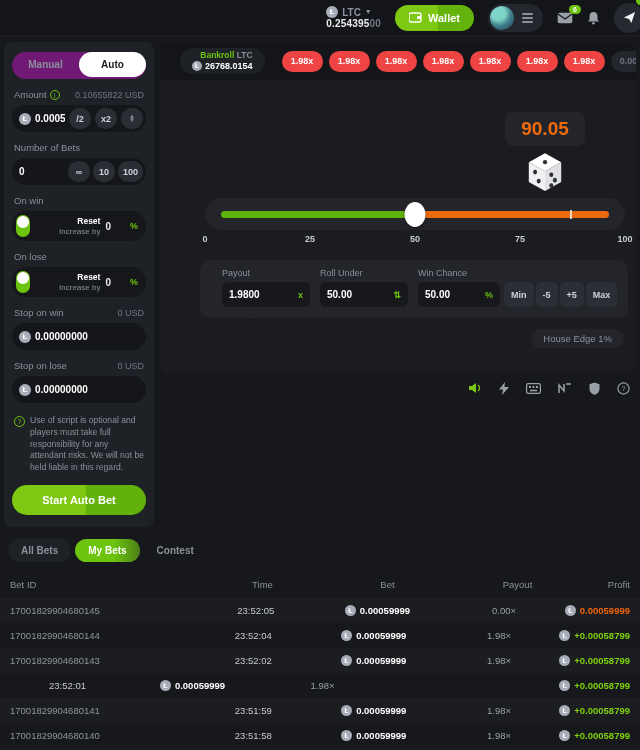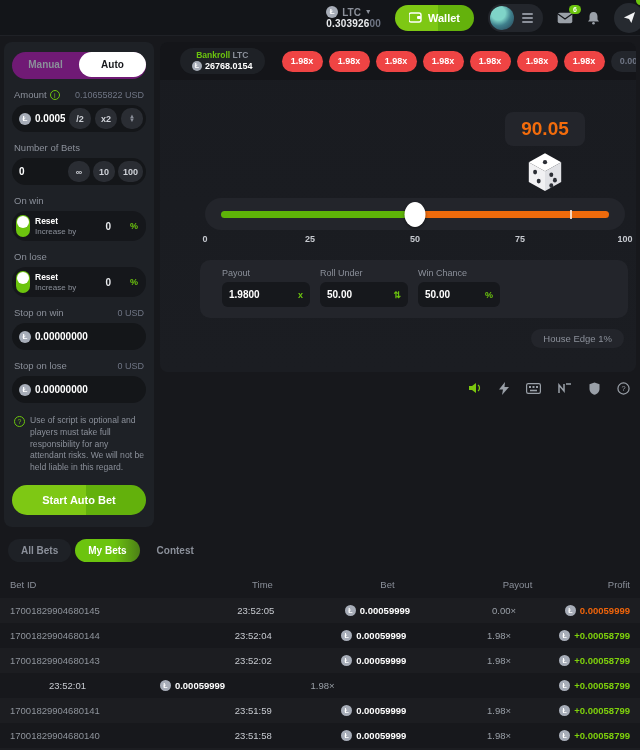--- a/index.html
+++ b/index.html
@@ -50,34 +50,34 @@
   .info-i { display:inline-flex; width:10px; height:10px; border-radius:50%; border:1px solid #6cc40e; color:#6cc40e;
             font-size:7px; align-items:center; justify-content:center; margin-left:3px; vertical-align:middle; }
   .inp-row { background:#141619; border-radius:14px; height:27px; display:flex; align-items:center; padding:0 3px 0 7px; gap:4px; }
   .inp-row .val { flex:1; font-weight:bold; font-size:10px; color:#fff; background:none; border:none; min-width:0; }
   .chip { background:#2a2d33; border-radius:10px; height:21px; min-width:22px; padding:0 5px; color:#cfd2d8;
           font-size:9px; font-weight:bold; display:flex; align-items:center; justify-content:center; cursor:pointer; }
   .stepper { display:flex; flex-direction:column; justify-content:center; line-height:.6; color:#8b909a; font-size:6px; }
   .toggle-row { background:#15171b; border-radius:14px; height:30px; display:flex; align-items:center; padding:0 8px 0 4px; gap:5px; }
   .vtoggle { width:14px; height:22px; border-radius:7px; background:#6cc40e; position:relative; flex:0 0 auto; cursor:pointer; }
   .vtoggle::after { content:""; position:absolute; top:1px; left:1px; width:12px; height:12px; border-radius:50%; background:#fff; }
-  .tg-labels { display:flex; flex-direction:column; line-height:1.15; flex:1; }
+  .tg-labels { display:flex; flex-direction:column; line-height:1.15; flex:1;align-items:flex-end; }
   .tg-labels .t1 { color:#fff; font-size:8.5px; font-weight:bold; }
   .tg-labels .t2 { color:#8b909a; font-size:8px; }
   .tg-val { color:#e8eaed; font-size:10px; font-weight:bold; margin-right:14px; }
   .pct { color:#6cc40e; font-size:9px; font-weight:bold; }
   .note { display:flex; gap:5px; margin:12px 2px 0 2px; color:#8b909a; font-size:8.6px; line-height:1.35; }
   .note .q { flex:0 0 auto; width:11px; height:11px; border-radius:50%; border:1px solid #6cc40e; color:#6cc40e;
              font-size:7px; display:flex; align-items:center; justify-content:center; margin-top:1px; }
   .start-btn { margin-top:12px; width:100%; height:30px; border:none; border-radius:15px; cursor:pointer;
                background:linear-gradient(90deg,#7ec814 55%,#63b10c 55%); color:#fff; font-weight:bold; font-size:11px; }
   
   .game-panel { flex:1; position:relative; height:330px; background:linear-gradient(#191b20,#1b1d22); overflow:hidden; }
   .game-head { height:38px; background:#141519; display:flex; align-items:center; gap:5px; padding:0 8px 0 20px; }
-  .bankroll { background:#1e2126; border-radius:13px; padding:3px 12px; line-height:1.15; text-align:center; margin-right:12px; }
+  .bankroll { background:#1e2126; border-radius:13px; padding:3px 12px; line-height:1.15; text-align:right; margin-right:12px; }
   .bankroll .b1 { font-size:8.5px; font-weight:bold; }
   .bankroll .b1 .g { color:#6cc40e; } .bankroll .b1 .c { color:#8b909a; }
   .bankroll .b2 { font-size:9px; font-weight:bold; color:#fff; display:flex; align-items:center; gap:3px; }
   .bankroll .b2 .coin { width:10px; height:10px; font-size:7px; }
   .hist-pill { border-radius:11px; height:21px; min-width:41px; padding:0 6px; display:flex; align-items:center; justify-content:center;
                font-size:9px; font-weight:bold; cursor:pointer; }
   .hist-pill.win { background:#ef4444; color:#fff; }
   .hist-pill.zero { background:#23262c; color:#6f7584; }
   .result-box { position:absolute; left:345px; top:70px; width:80px; height:34px; background:#23252b; border-radius:8px;
                 display:flex; align-items:center; justify-content:center; color:#f36c0c; font-size:19px; font-weight:bold; }
@@ -130,21 +130,21 @@
 <body>
 
 <div class="topbar">
   <div class="cur-select">
     <div class="cur-top">
       <span class="coin">Ł</span>
       <span>LTC</span>
       <span class="chev">▼</span>
     </div>
     <div class="cur-bal">
-      <span>0.303926</span><span class="dim">00</span>
+      <span>0.254395</span><span class="dim">00</span>
     </div>
   </div>
   <button class="wallet-btn">
     <svg width="13" height="11" viewBox="0 0 13 11">
       <rect x="0" y="1" width="12" height="9" rx="2" fill="none" stroke="#fff" stroke-width="1.4"></rect>
       <rect x="8" y="4" width="4" height="3" rx="1" fill="#fff"></rect>
     </svg>
     <span>Wallet</span>
   </button>
   <div class="avatar-group">
@@ -331,20 +331,26 @@
           <span class="fsuf">⇅</span>
         </div>
       </div>
       <div class="field">
         <span class="flabel">Win Chance</span>
         <div style="display:flex; gap:4px;">
           <div class="fbox" style="width:82px;">
             <span class="fval" style="flex:1;">50.00</span>
             <span class="fsuf">%</span>
           </div>
+          <span class="wc-btns" id="wc-btns">
+              <span class="wc-btn">Min</span>
+              <span class="wc-btn">-5</span>
+              <span class="wc-btn">+5</span>
+              <span class="wc-btn">Max</span>
+            </span>
         </div>
       </div>
     </div>
 
     <div class="house-edge">House Edge 1%</div>
   </main>
 </div>
 
 <div class="toolbar">
   <span class="tool on">

